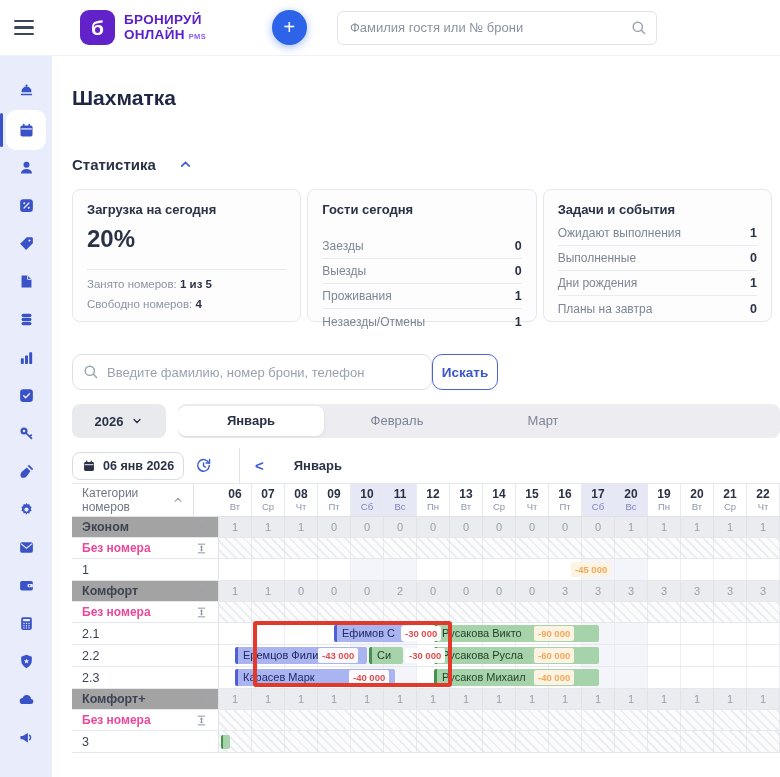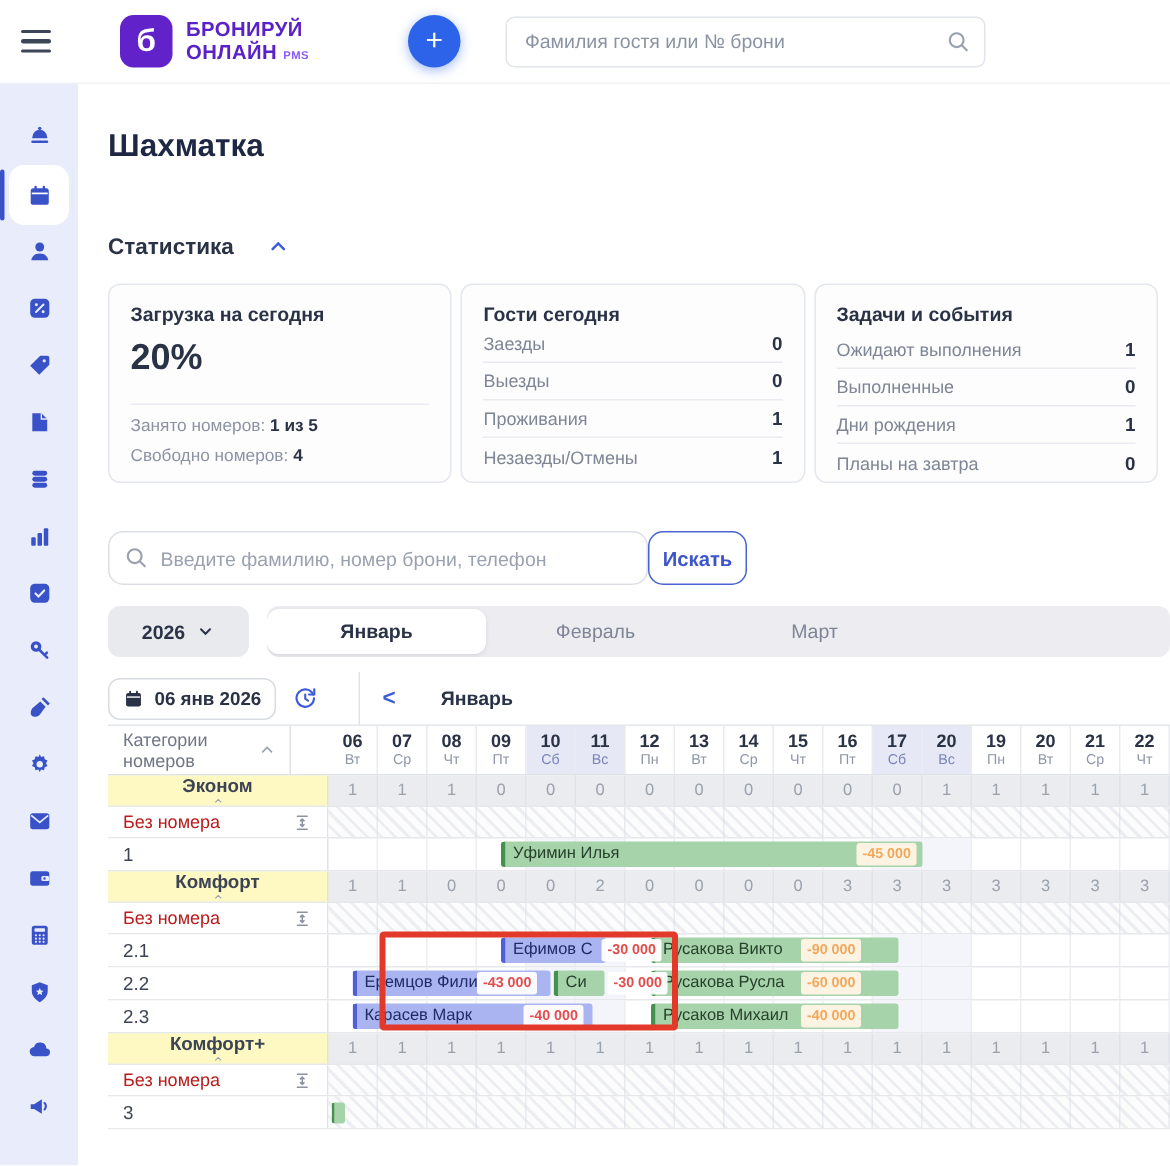--- a/index.html
+++ b/index.html
@@ -88,23 +88,23 @@
   .ddow { font-size:9.5px; color:#8e96a8; margin-top:0px; }
   .dcell.we .ddow { color:#7a84bb; }
 
   .grows { position:relative; }
   .grow { display:flex; border-bottom:1px solid #e6e8ec; }
   .grow.category { height:21px; background:#eaecef; }
   .grow.unnumbered { height:21px; }
   .grow.room { height:22px; }
   .lbl { width:168px; border-right:1px solid #dfe2e7; display:flex; align-items:center;
     justify-content:space-between; padding:0 10px; background:#fff; }
-  .grow.category .lbl { background:#fef9c3; font-size:12.5px; font-weight:bold; color:#3c4454;flex-direction:column; }
+  .grow.category .lbl { background:#a3a3a3; font-size:12.5px; font-weight:bold; color:#3c4454; }
   .grow.room .lbl { font-size:12.5px; color:#3c4454; }
-  .grow.unnumbered .lbl { font-size:12px; color:#b91c1c; }
+  .grow.unnumbered .lbl { font-size:12px; color:#ec4899;font-weight:bold; }
   .cells { flex:1; position:relative; display:flex; }
   .cell { width:33px; border-right:1px solid #eceef1; }
   .cell.we { background:#f4f5fb; }
   .grow.category .cell { border-right:1px solid #dfe2e8; font-size:11px; color:#99a1ad;
     text-align:center; line-height:21px; }
   .grow.hatch .cells { background:repeating-linear-gradient(45deg,#fcfcfd 0 4.5px,#eceef2 4.5px 6.5px); }
   .grow.hatch .cell { border-right:1px solid rgba(210,214,222,.45); background:transparent; }
 
   .bar { position:absolute; top:2px; height:17px; border-radius:2px; font-size:11px; line-height:17px;
     padding-left:5px; white-space:nowrap; overflow:hidden; z-index:2; cursor:pointer; }
@@ -292,21 +292,21 @@
 
     <div class="cards">
       <div class="card">
         <div class="card-title">Загрузка на сегодня</div>
         <div class="big-value">20%</div>
         <div class="card-div"></div>
         <div class="mini-line"><span>Занято номеров:</span> <b>1 из 5</b></div>
         <div class="mini-line"><span>Свободно номеров:</span> <b>4</b></div>
       </div>
       <div class="card">
-        <div class="card-title" style="margin-bottom:0">Гости сегодня</div>
+        <div class="card-title" style="margin-bottom:17px">Гости сегодня</div>
         <div class="stat-row">
             <span>Заезды</span>
             <b>0</b>
           </div>
         <div class="stat-row">
             <span>Выезды</span>
             <b>0</b>
           </div>
         <div class="stat-row">
             <span>Проживания</span>
@@ -537,21 +537,20 @@
               <div class="cell"></div>
               <div class="cell"></div>
               <div class="cell"></div>
               <div class="cell"></div>
               <div class="cell we"></div>
               <div class="cell we"></div>
               <div class="cell"></div>
               <div class="cell"></div>
               <div class="cell"></div>
               <div class="cell"></div>
-              <div class="bar green" style="left:115px;width:281px">Уфимин Илья</div>
               <div class="chip orange" style="left:352px">-45 000</div>
             </div>
           </div>
           <div class="grow category">
             <div class="lbl">
               <span>Комфорт</span>
               <svg class="chev-ic" width="11" height="11" viewBox="0 0 24 24" fill="none" stroke="#9aa1ae" stroke-width="2.8" stroke-linecap="round">
                 <path d="M5 15l7-7 7 7"></path>
               </svg>
             </div>

